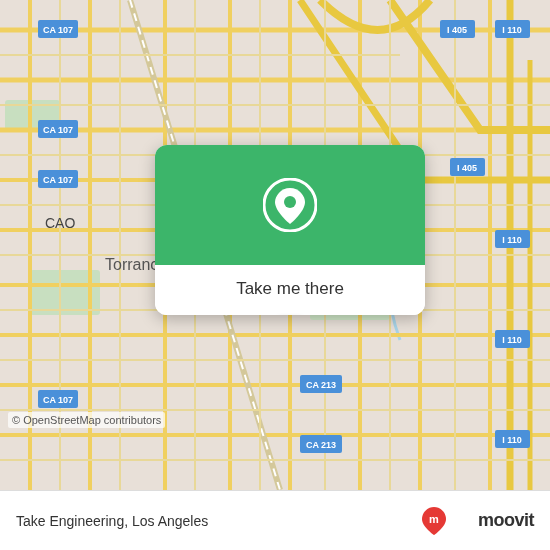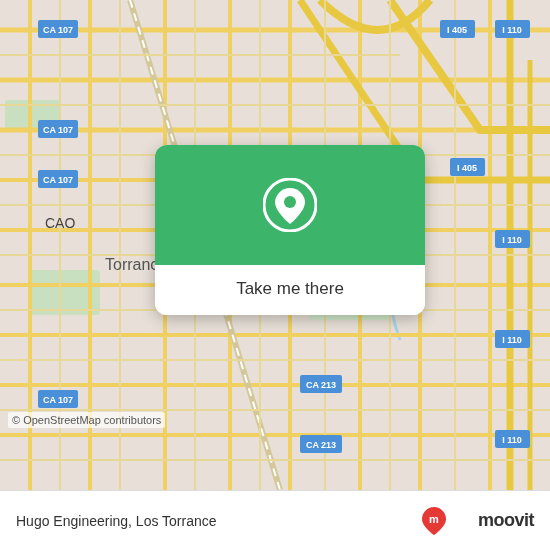--- a/index.html
+++ b/index.html
@@ -241,21 +241,21 @@
         <circle cx="27" cy="27" r="26" fill="none" stroke="white" stroke-width="3"></circle>
         <path d="M27 10 C18 10 12 18 12 24 C12 34 27 46 27 46 C27 46 42 34 42 24 C42 18 36 10 27 10Z" fill="white"></path>
         <circle cx="27" cy="24" r="6" fill="#3cb56a"></circle>
       </svg>
     </div>
     <div id="popup-label">Take me there</div>
   </div>
 </div>
 
 <div id="bottom-bar">
-  <span class="location-text">Hugo Engineering, Los Torrance</span>
+  <span class="location-text">Take Engineering, Los Angeles</span>
 
   <div id="moovit-logo">
 
     <svg class="moovit-icon" viewBox="0 0 32 32" xmlns="http://www.w3.org/2000/svg">
       <path d="M16 2 C9 2 4 8 4 14 C4 22 16 30 16 30 C16 30 28 22 28 14 C28 8 23 2 16 2Z" fill="#e53935"></path>
       <text x="16" y="18" text-anchor="middle" font-size="11" fill="white" font-family="Arial" font-weight="bold">m</text>
     </svg>
     <span class="moovit-text">moovit</span>
   </div>
 </div>

